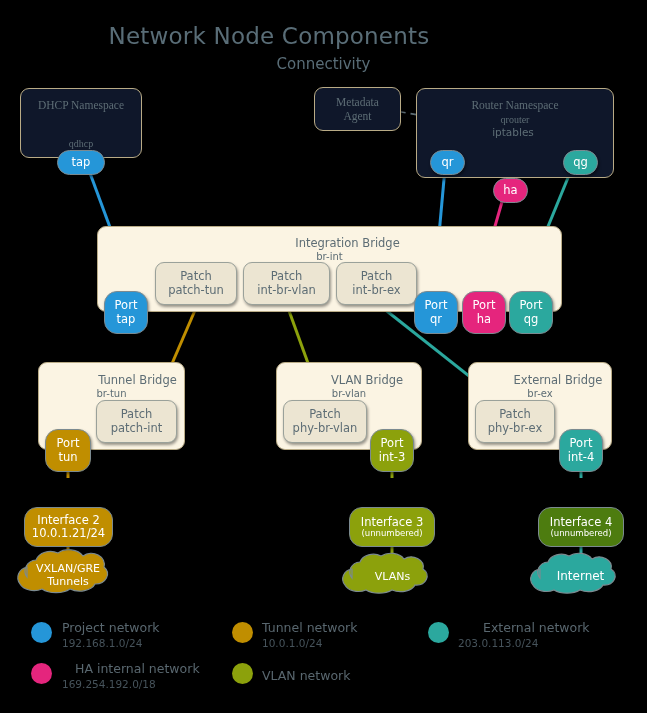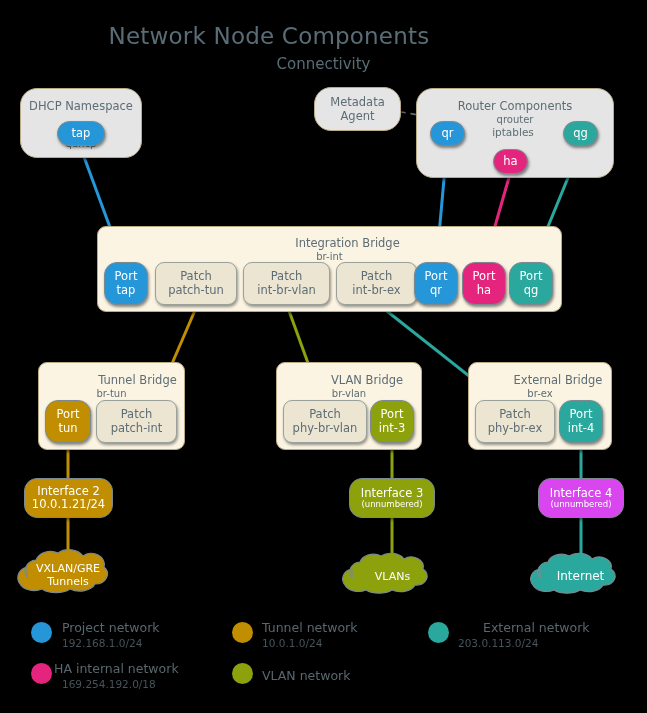--- a/index.html
+++ b/index.html
@@ -35,24 +35,25 @@
     position: absolute;
     left: 0; top: 55px;
     width: 647px;
     text-align: center;
     font-size: 15px;
     color: #596d77;
   }
   
   .nsbox {
     position: absolute;
-    background: #e5e5e5;
+    background: #0f172a;
     border: 1px solid #b9ab86;
-    border-radius: 17px;
+    border-radius: 9px;
     box-shadow: 1px 2px 3px rgba(0,0,0,.55);
+    font-family: Liberation Serif, serif;
   }
   .nsbox .ns-title {
     position: absolute;
     left: 0; right: 0;
     text-align: center;
     font-size: 11.5px;
     color: #5d6d75;
   }
   .nsbox .ns-sub {
     position: absolute;
@@ -69,20 +70,21 @@
     box-shadow: 1px 2px 3px rgba(0,0,0,.45);
     color: #ffffff;
     display: flex;
     flex-direction: column;
     align-items: center;
     justify-content: center;
     text-align: center;
     line-height: 1.15;
     font-size: 11.5px;
     box-sizing: border-box;
+    margin-top: 29px;
   }
   .pill .l2 { font-size: 11.5px; }
   .pill .small { font-size: 8.5px; }
   
   .patch {
     position: absolute;
     background: #ece5d2;
     border: 1px solid #9aa19a;
     border-radius: 9px;
     box-shadow: 1px 2px 3px rgba(0,0,0,.4);
@@ -253,21 +255,21 @@
 </div>
 
 <div class="nsbox" style="left:293px; top:87px; width:85px; height:42px; display:flex; flex-direction:column; align-items:center; justify-content:center;margin-left:21px;">
   <div style="font-size:11.5px; line-height:1.25; text-align:center;">
     <div>Metadata</div>
     <div>Agent</div>
   </div>
 </div>
 
 <div class="nsbox" style="left:416px; top:88px; width:196px; height:88px;">
-  <div class="ns-title" style="top:10px;">Router Components</div>
+  <div class="ns-title" style="top:10px;">Router Namespace</div>
   <div class="ns-sub" style="top:25px;">qrouter</div>
 </div>
 <div class="iptables-label" style="left:480px; top:126px; width:66px;">iptables</div>
 <div class="pill" style="left:430px; top:121px; width:35px; height:25px; background:#2596d8;">
   <span>qr</span>
 </div>
 <div class="pill" style="left:493px; top:149px; width:35px; height:25px; background:#e5257d;">
   <span>ha</span>
 </div>
 <div class="pill" style="left:563px; top:121px; width:35px; height:25px; background:#2ba89e;">
@@ -354,42 +356,42 @@
 </div>
 
 <div class="pill" style="left:24px; top:478px; width:89px; height:40px; background:#c08e00;">
   <span>Interface 2</span>
   <span>10.0.1.21/24</span>
 </div>
 <div class="pill" style="left:349px; top:478px; width:86px; height:40px; background:#8ca10c;">
   <span>Interface 3</span>
   <span class="small">(unnumbered)</span>
 </div>
-<div class="pill" style="left:538px; top:478px; width:86px; height:40px; background:#d946ef;">
+<div class="pill" style="left:538px; top:478px; width:86px; height:40px; background:#4d7c0f;">
   <span>Interface 4</span>
   <span class="small">(unnumbered)</span>
 </div>
 
 <div class="cloud-label" style="left:18px; top:562px; width:100px;">
   <div>VXLAN/GRE</div>
   <div>Tunnels</div>
 </div>
 <div class="cloud-label" style="left:345px; top:570px; width:95px;">
   <div>VLANs</div>
 </div>
 <div class="cloud-label" style="left:533px; top:569px; width:95px; font-size:12px;">
   <div>Internet</div>
 </div>
 
 <div class="legend-dot" style="left:31px; top:622px; background:#2596d8;"></div>
 <div class="legend-name" style="left:62px; top:620px;">Project network</div>
 <div class="legend-sub" style="left:62px; top:637px;">192.168.1.0/24</div>
 
 <div class="legend-dot" style="left:31px; top:663px; background:#e5257d;"></div>
-<div class="legend-name" style="left:54px; top:661px;">HA internal network</div>
+<div class="legend-name" style="left:75px; top:661px;">HA internal network</div>
 <div class="legend-sub" style="left:62px; top:678px;">169.254.192.0/18</div>
 
 <div class="legend-dot" style="left:232px; top:622px; background:#c08e00;"></div>
 <div class="legend-name" style="left:262px; top:620px;">Tunnel network</div>
 <div class="legend-sub" style="left:262px; top:637px;">10.0.1.0/24</div>
 
 <div class="legend-dot" style="left:232px; top:663px; background:#8ca10c;"></div>
 <div class="legend-name" style="left:262px; top:668px;">VLAN network</div>
 
 <div class="legend-dot" style="left:428px; top:622px; background:#2ba89e;"></div>

